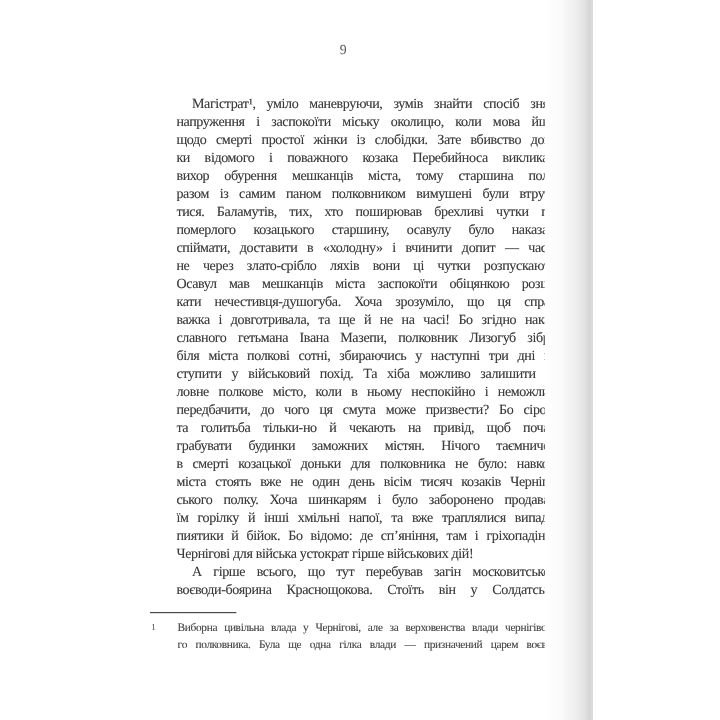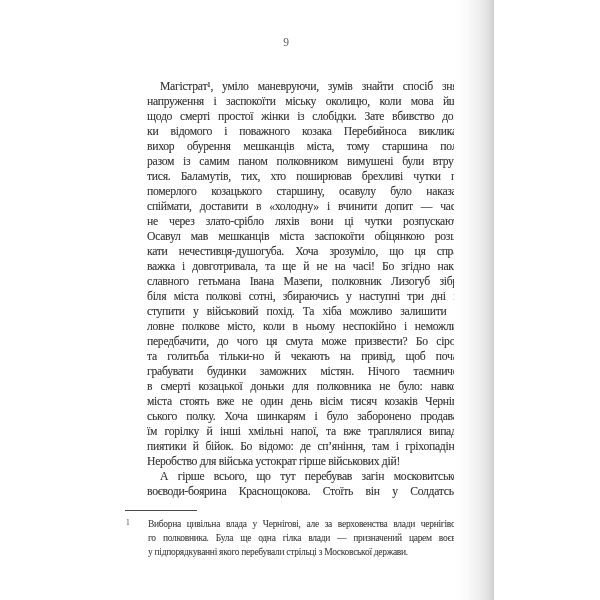--- a/index.html
+++ b/index.html
@@ -122,30 +122,29 @@
       <div class="line">ступити у військовий похід. Та хіба можливо залишити го-</div>
       <div class="line">ловне полкове місто, коли в ньому неспокійно і неможливо</div>
       <div class="line">передбачити, до чого ця смута може призвести? Бо сіроми</div>
       <div class="line">та голитьба тільки-но й чекають на привід, щоб почати</div>
       <div class="line">грабувати будинки заможних містян. Нічого таємничого</div>
       <div class="line">в смерті козацької доньки для полковника не було: навколо</div>
       <div class="line">міста стоять вже не один день вісім тисяч козаків Чернігів-</div>
       <div class="line">ського полку. Хоча шинкарям і було заборонено продавати</div>
       <div class="line">їм горілку й інші хмільні напої, та вже траплялися випадки</div>
       <div class="line">пиятики й бійок. Бо відомо: де сп’яніння, там і гріхопадіння.</div>
-      <div class="line para-last">Неробство для війська устократ гірше військових дій!</div>
+      <div class="line para-last">Чернігові для війська устократ гірше військових дій!</div>
       <div class="line indent">А гірше всього, що тут перебував загін московитського</div>
       <div class="line">воєводи-боярина Краснощокова. Стоїть він у Солдатській</div>
     </div>
 
   <div class="footnote-sep"></div>
 
   <div class="footnote">
     <span class="fn-marker">1</span>
     <div class="fn-text">
         <div class="fn-line">Виборна цивільна влада у Чернігові, але за верховенства влади чернігівсько-</div>
         <div class="fn-line">го полковника. Була ще одна гілка влади — призначений царем воєвода,</div>
-        <div class="fn-line last">у підпорядкуванні якого перебували стрільці з Московської держави.</div>
       </div>
   </div>
 
   <div class="page-edge"></div>
 </div>
 
 </body></html>

